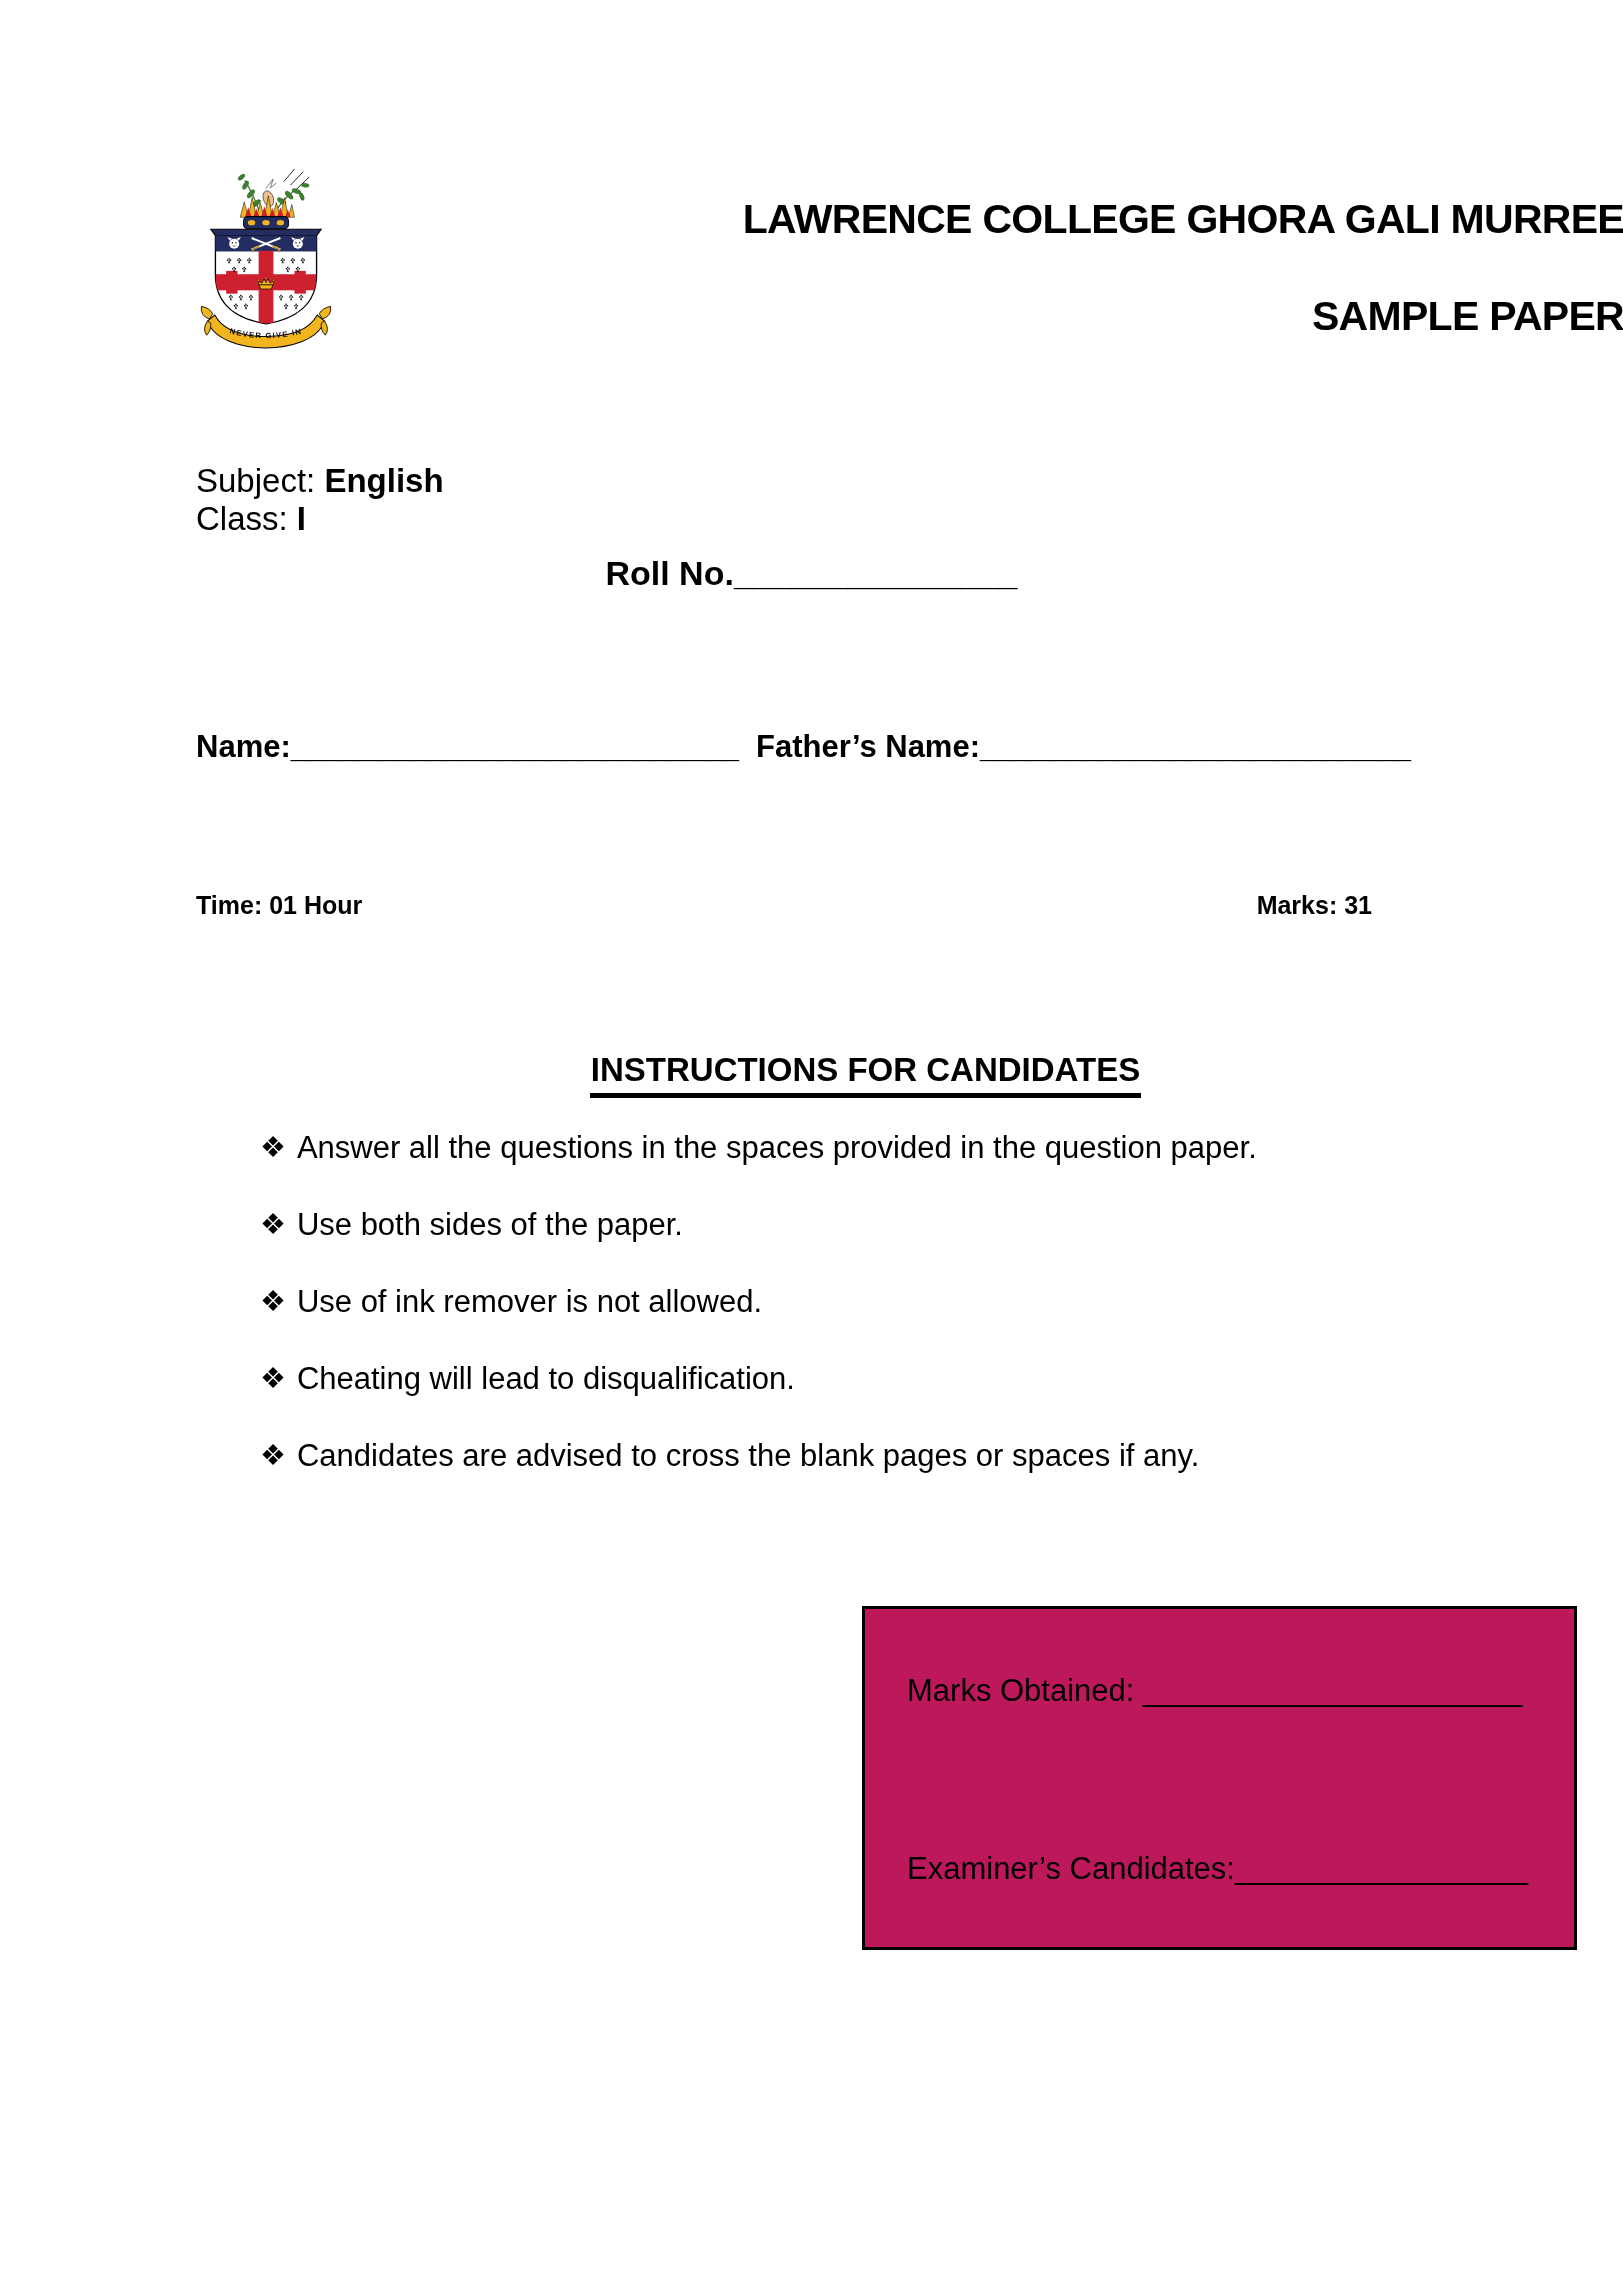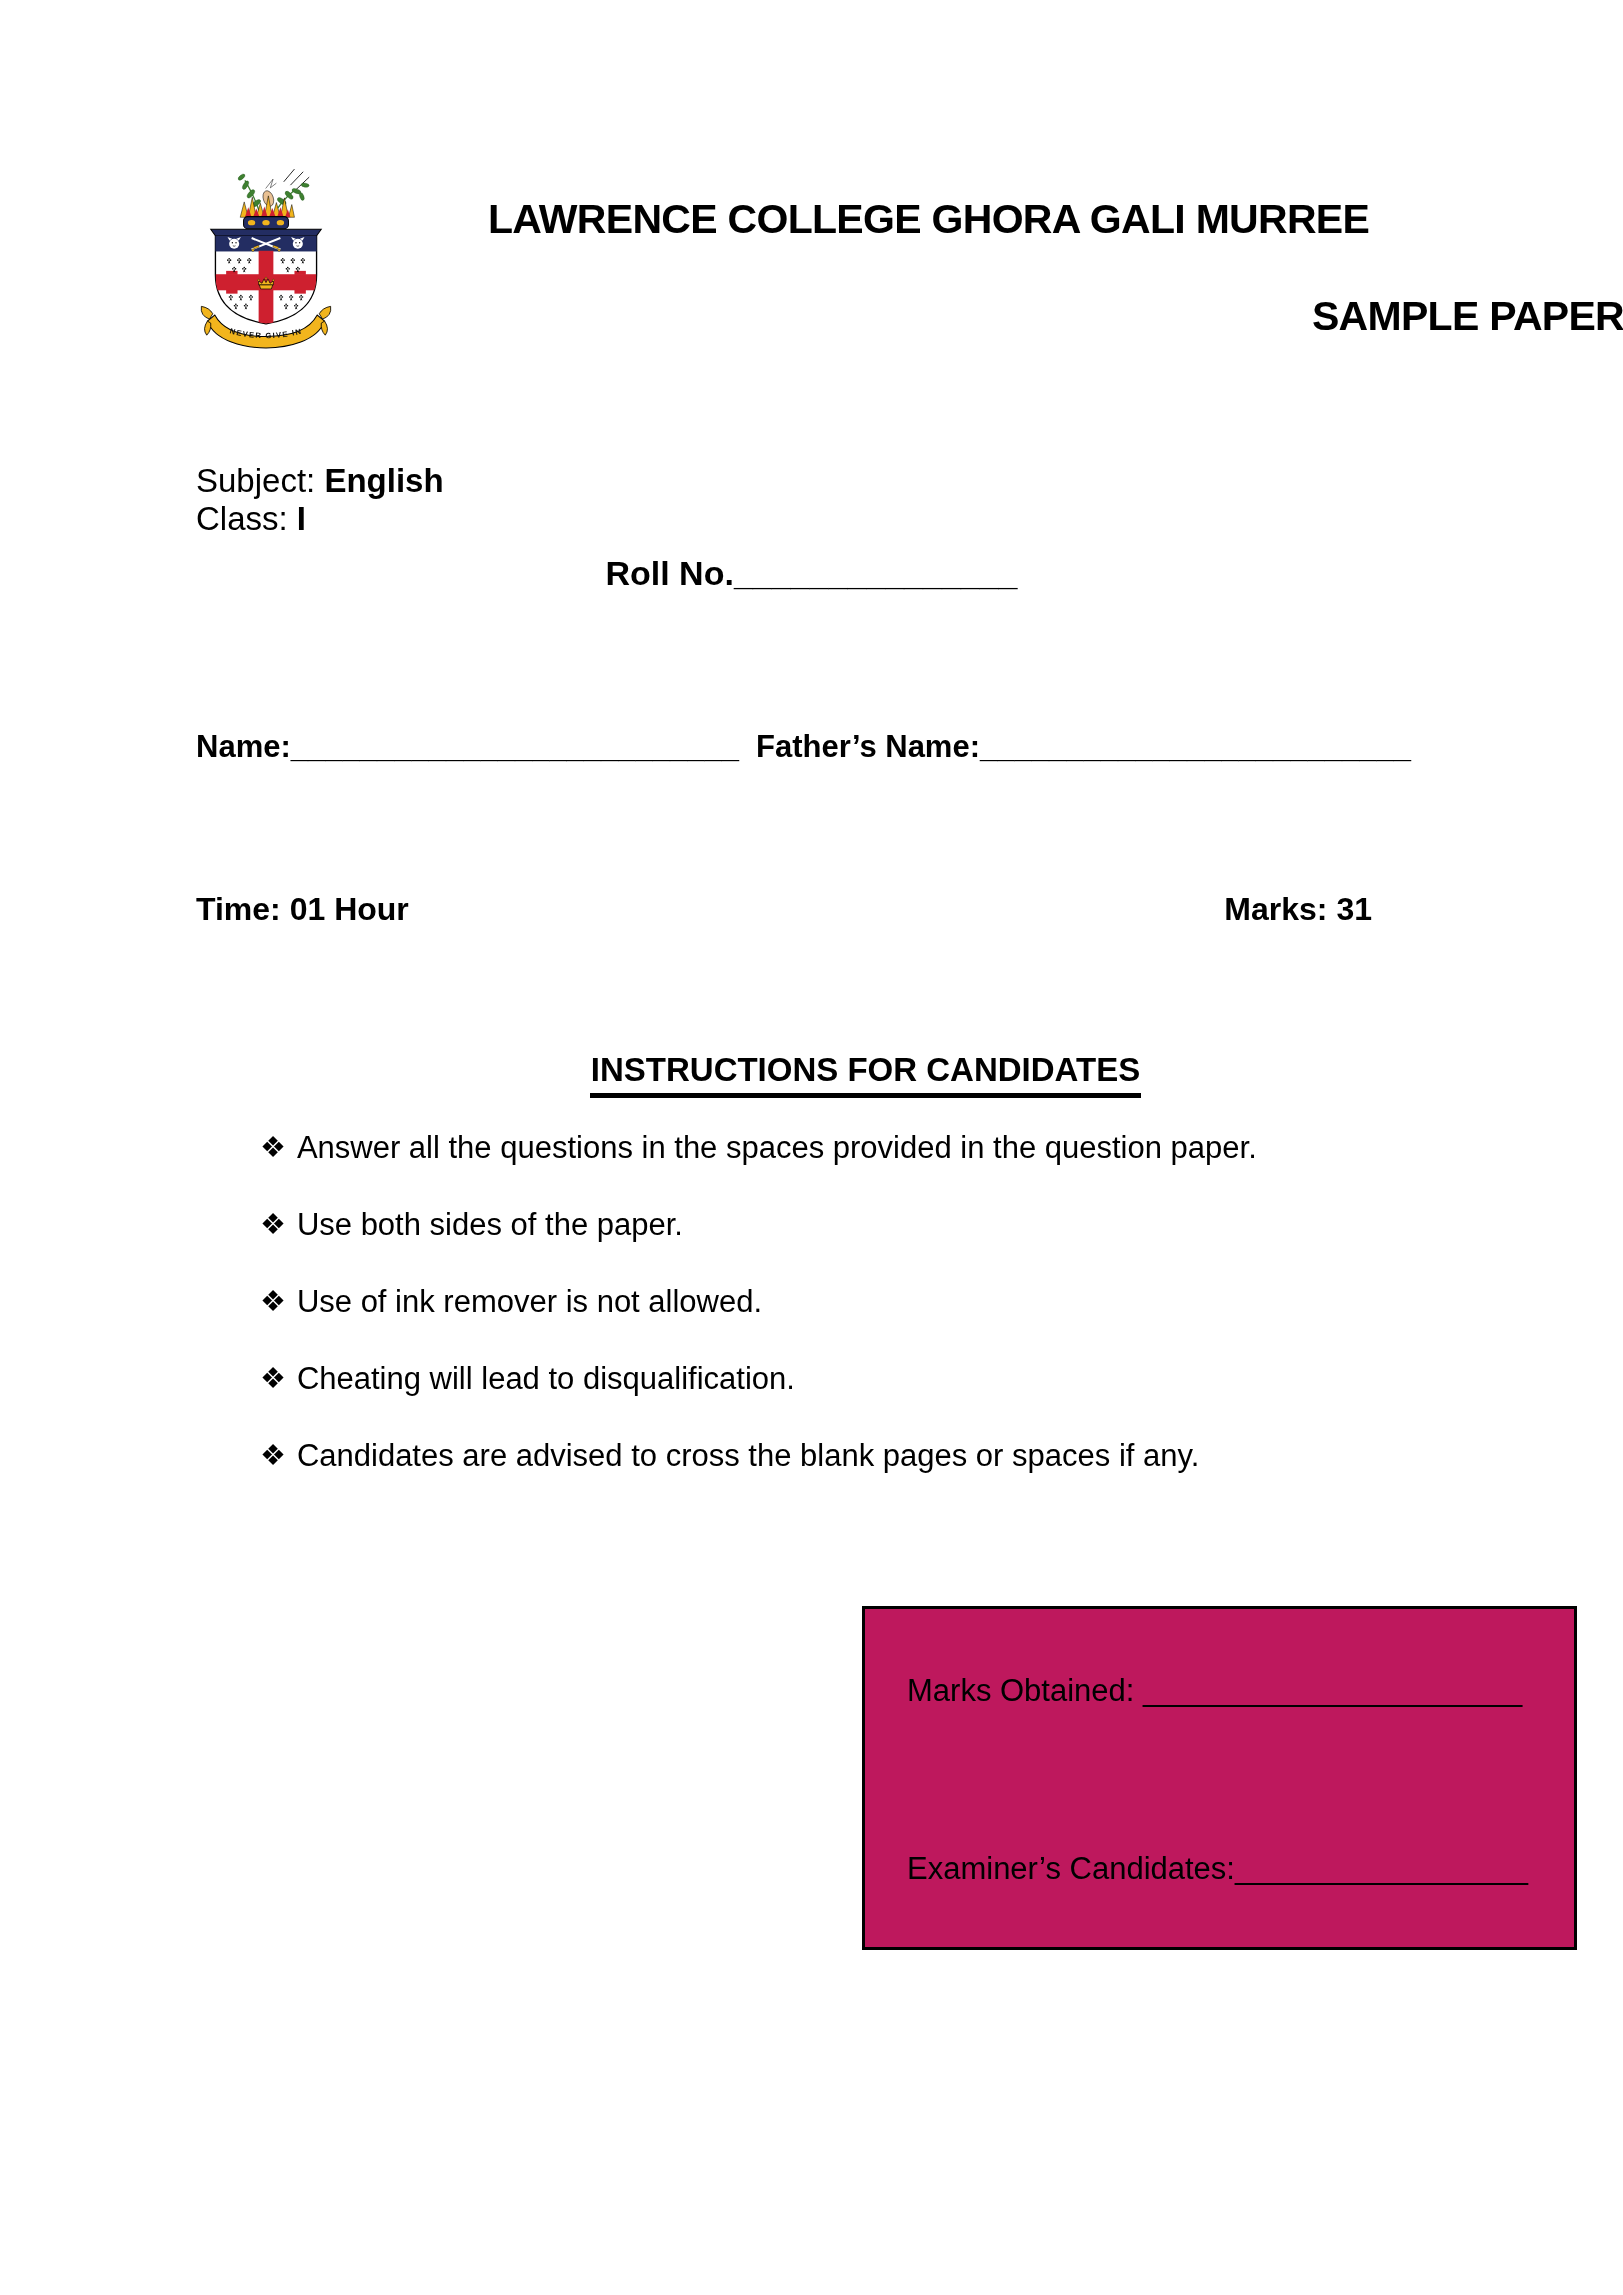--- a/index.html
+++ b/index.html
@@ -7,21 +7,21 @@
     position:relative;
     width:1623px;height:2295px;
     background:#ffffff;
     font-family:"Liberation Sans", sans-serif;
     color:#000;
     overflow:hidden;
   }
   .crest{position:absolute;left:194px;top:164px;width:144px;height:195px;}
   .title{
     position:absolute;left:233px;top:196px;width:1391px;
-    text-align:center;font-size:41px;font-weight:bold;line-height:1.15;
+    text-align:right;font-size:41px;font-weight:bold;line-height:1.15;
     letter-spacing:-0.7px;white-space:nowrap;
   }
   .subtitle{
     position:absolute;left:233px;top:293px;width:1391px;
     text-align:right;font-size:41px;font-weight:bold;line-height:1.15;
     letter-spacing:-0.7px;
   }
   .subject-row{
     position:absolute;left:196px;right:232px;top:462px;
     display:flex;justify-content:space-between;align-items:baseline;
@@ -34,21 +34,21 @@
     font-size:34px;font-weight:bold;line-height:1.15;white-space:nowrap;
   }
   .name-row{
     position:absolute;left:196px;top:728px;right:144px;
     font-size:31px;font-weight:bold;line-height:1.2;white-space:nowrap;
   }
   .name-row .father-label{margin-left:17px;}
   .time-row{
     position:absolute;left:196px;right:251px;top:891px;
     display:flex;justify-content:space-between;align-items:baseline;
-    font-size:32px;font-weight:bold;line-height:1.15;
+    font-size:25px;font-weight:bold;line-height:1.15;
   }
   .instructions-heading{
     position:absolute;left:0;width:100%;top:1050px;
     text-align:center;padding-left:108px;box-sizing:border-box;
     font-size:33px;font-weight:bold;line-height:1.2;
   }
   .instructions-heading .u{
     display:inline-block;border-bottom:5.9px solid #000;padding:0 1.3px 3.9px 1.3px;
   }
   .instructions-list{

